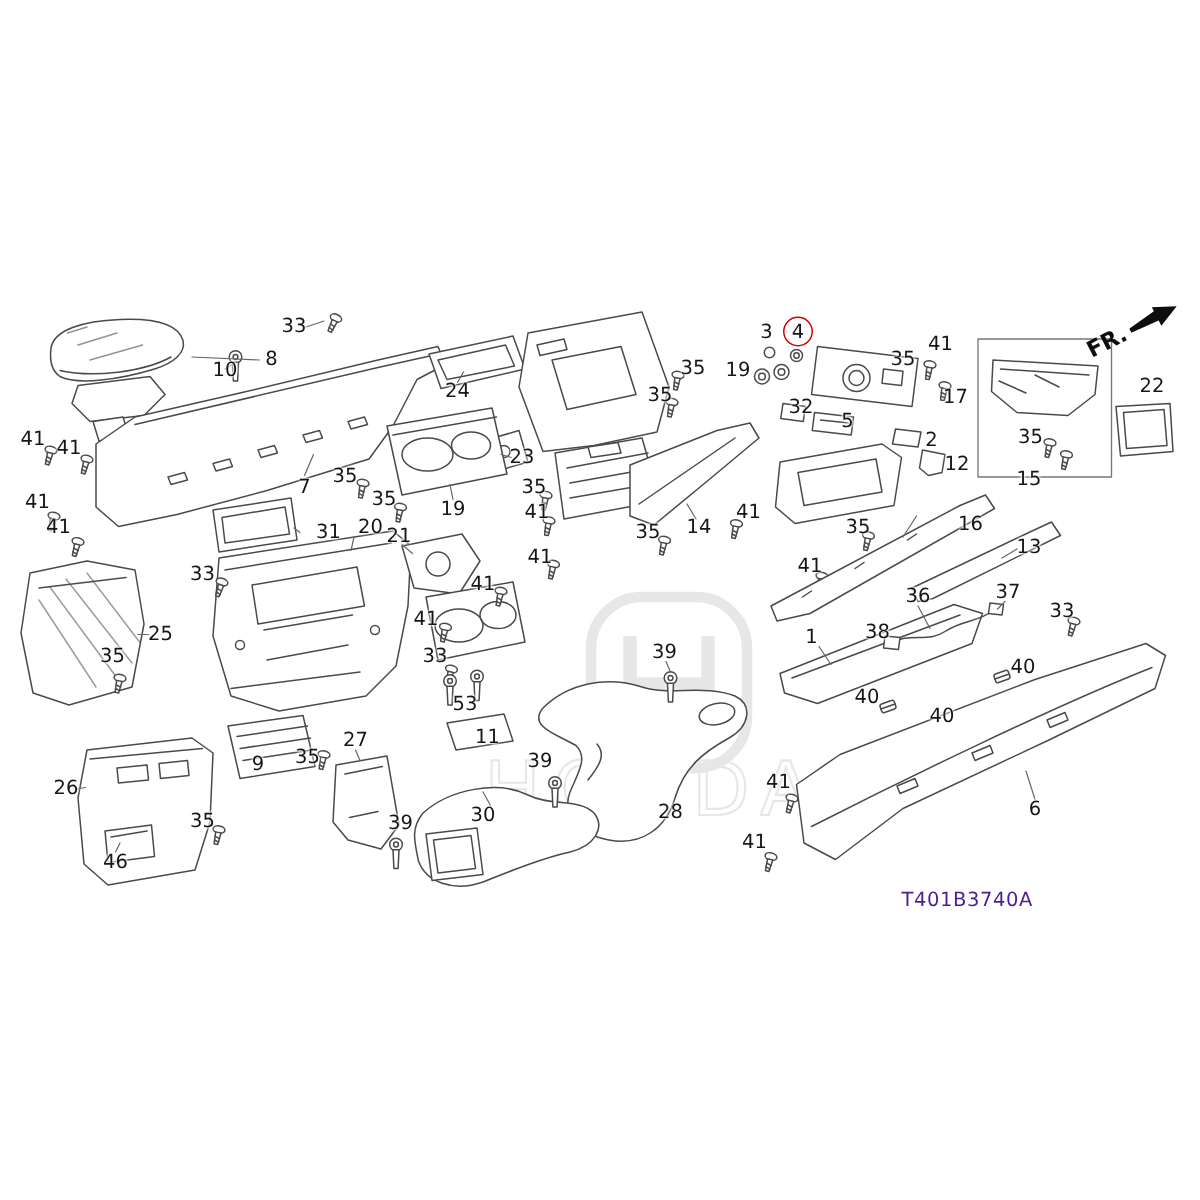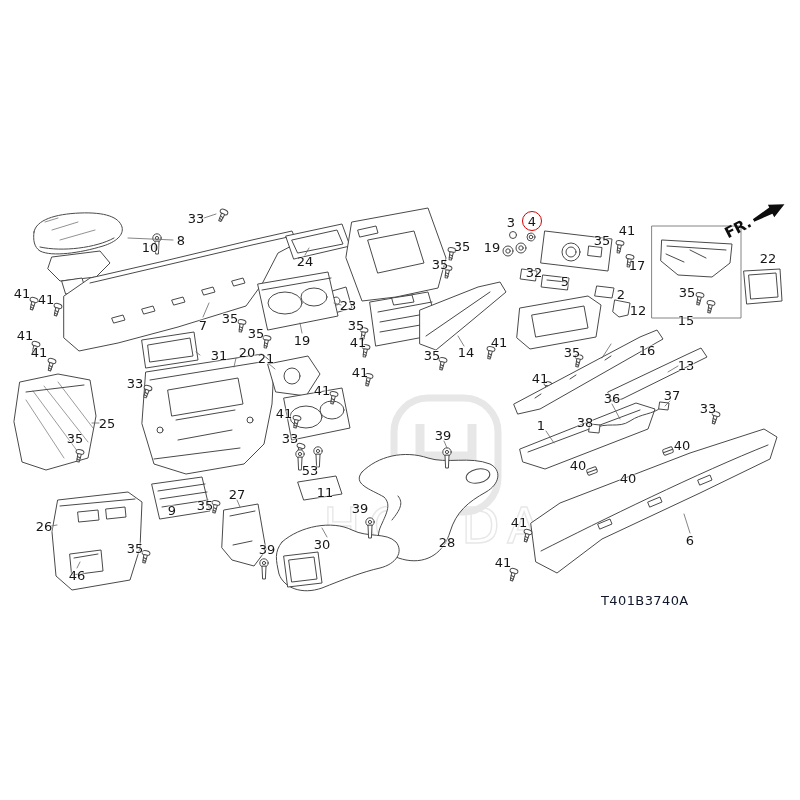--- a/index.html
+++ b/index.html
@@ -33,21 +33,21 @@
     border: 1.6px solid var(--hl, #d40000);
     border-radius: 50%;
     display: flex; align-items: center; justify-content: center;
     background: rgba(255,255,255,0.6);
   }
   .part-code {
     position: absolute;
     left: 601px; top: 593px;
     font-size: 13px;
     letter-spacing: 0.4px;
-    color: #0f172a;
+    color: #4c1d95;
   }
   .fr {
     position: absolute;
     left: 722px; top: 210px;
     display: flex; align-items: center; gap: 3px;
     transform: rotate(-27deg);
     font-weight: 700;
     font-size: 15px;
     color: #0d0d0d;
   }

